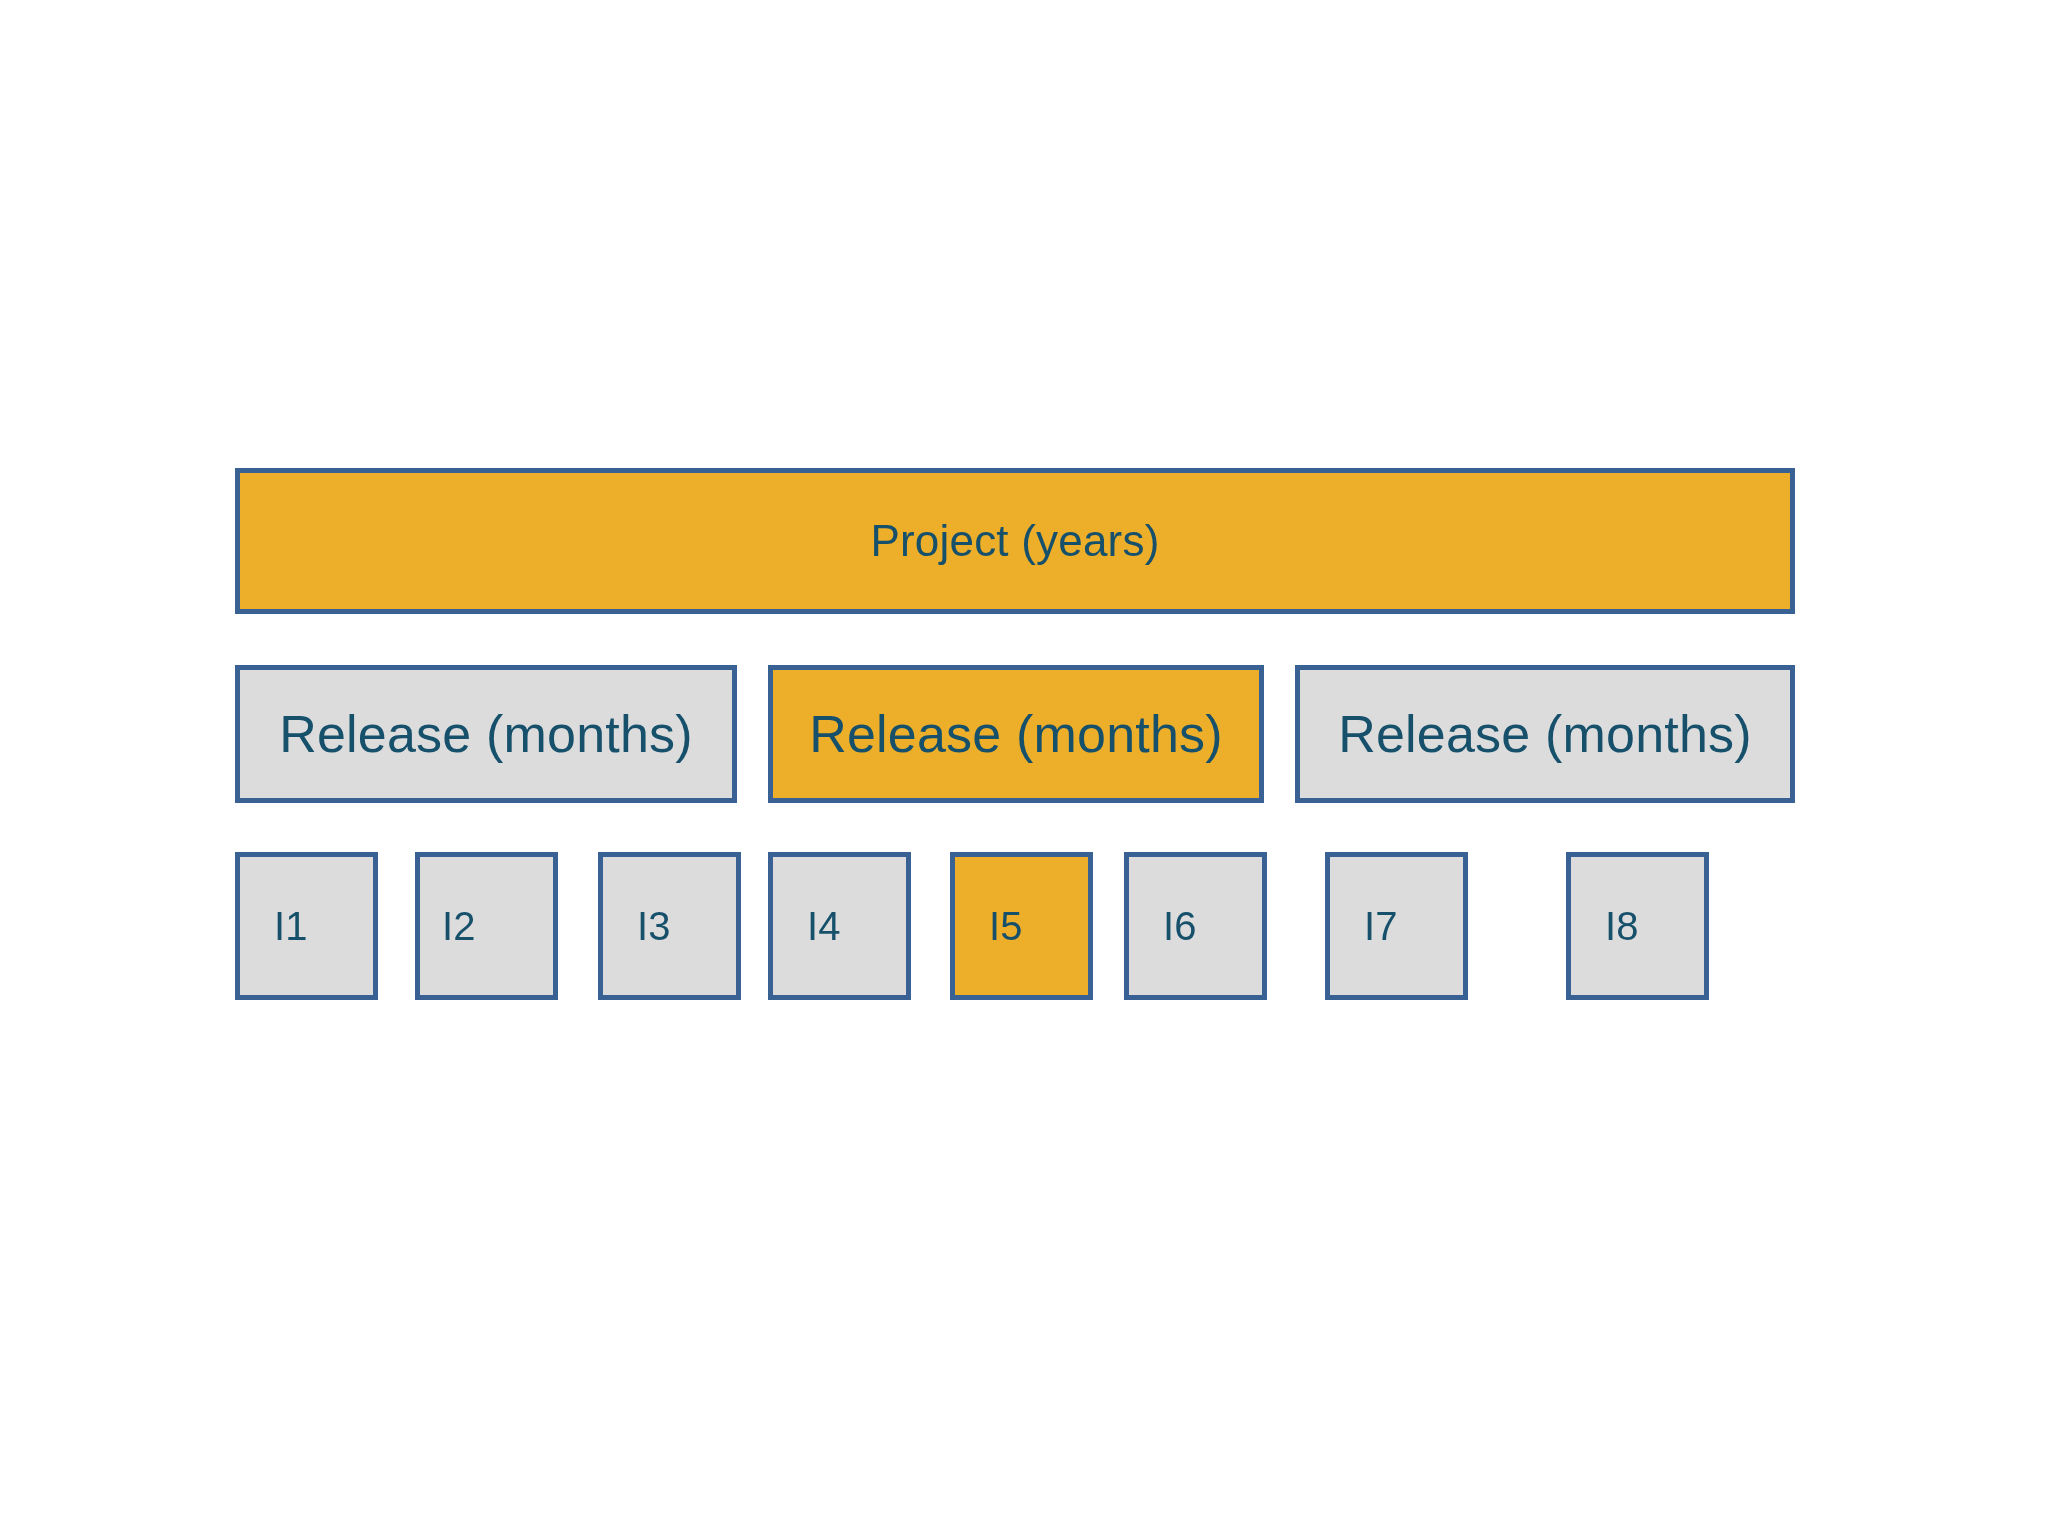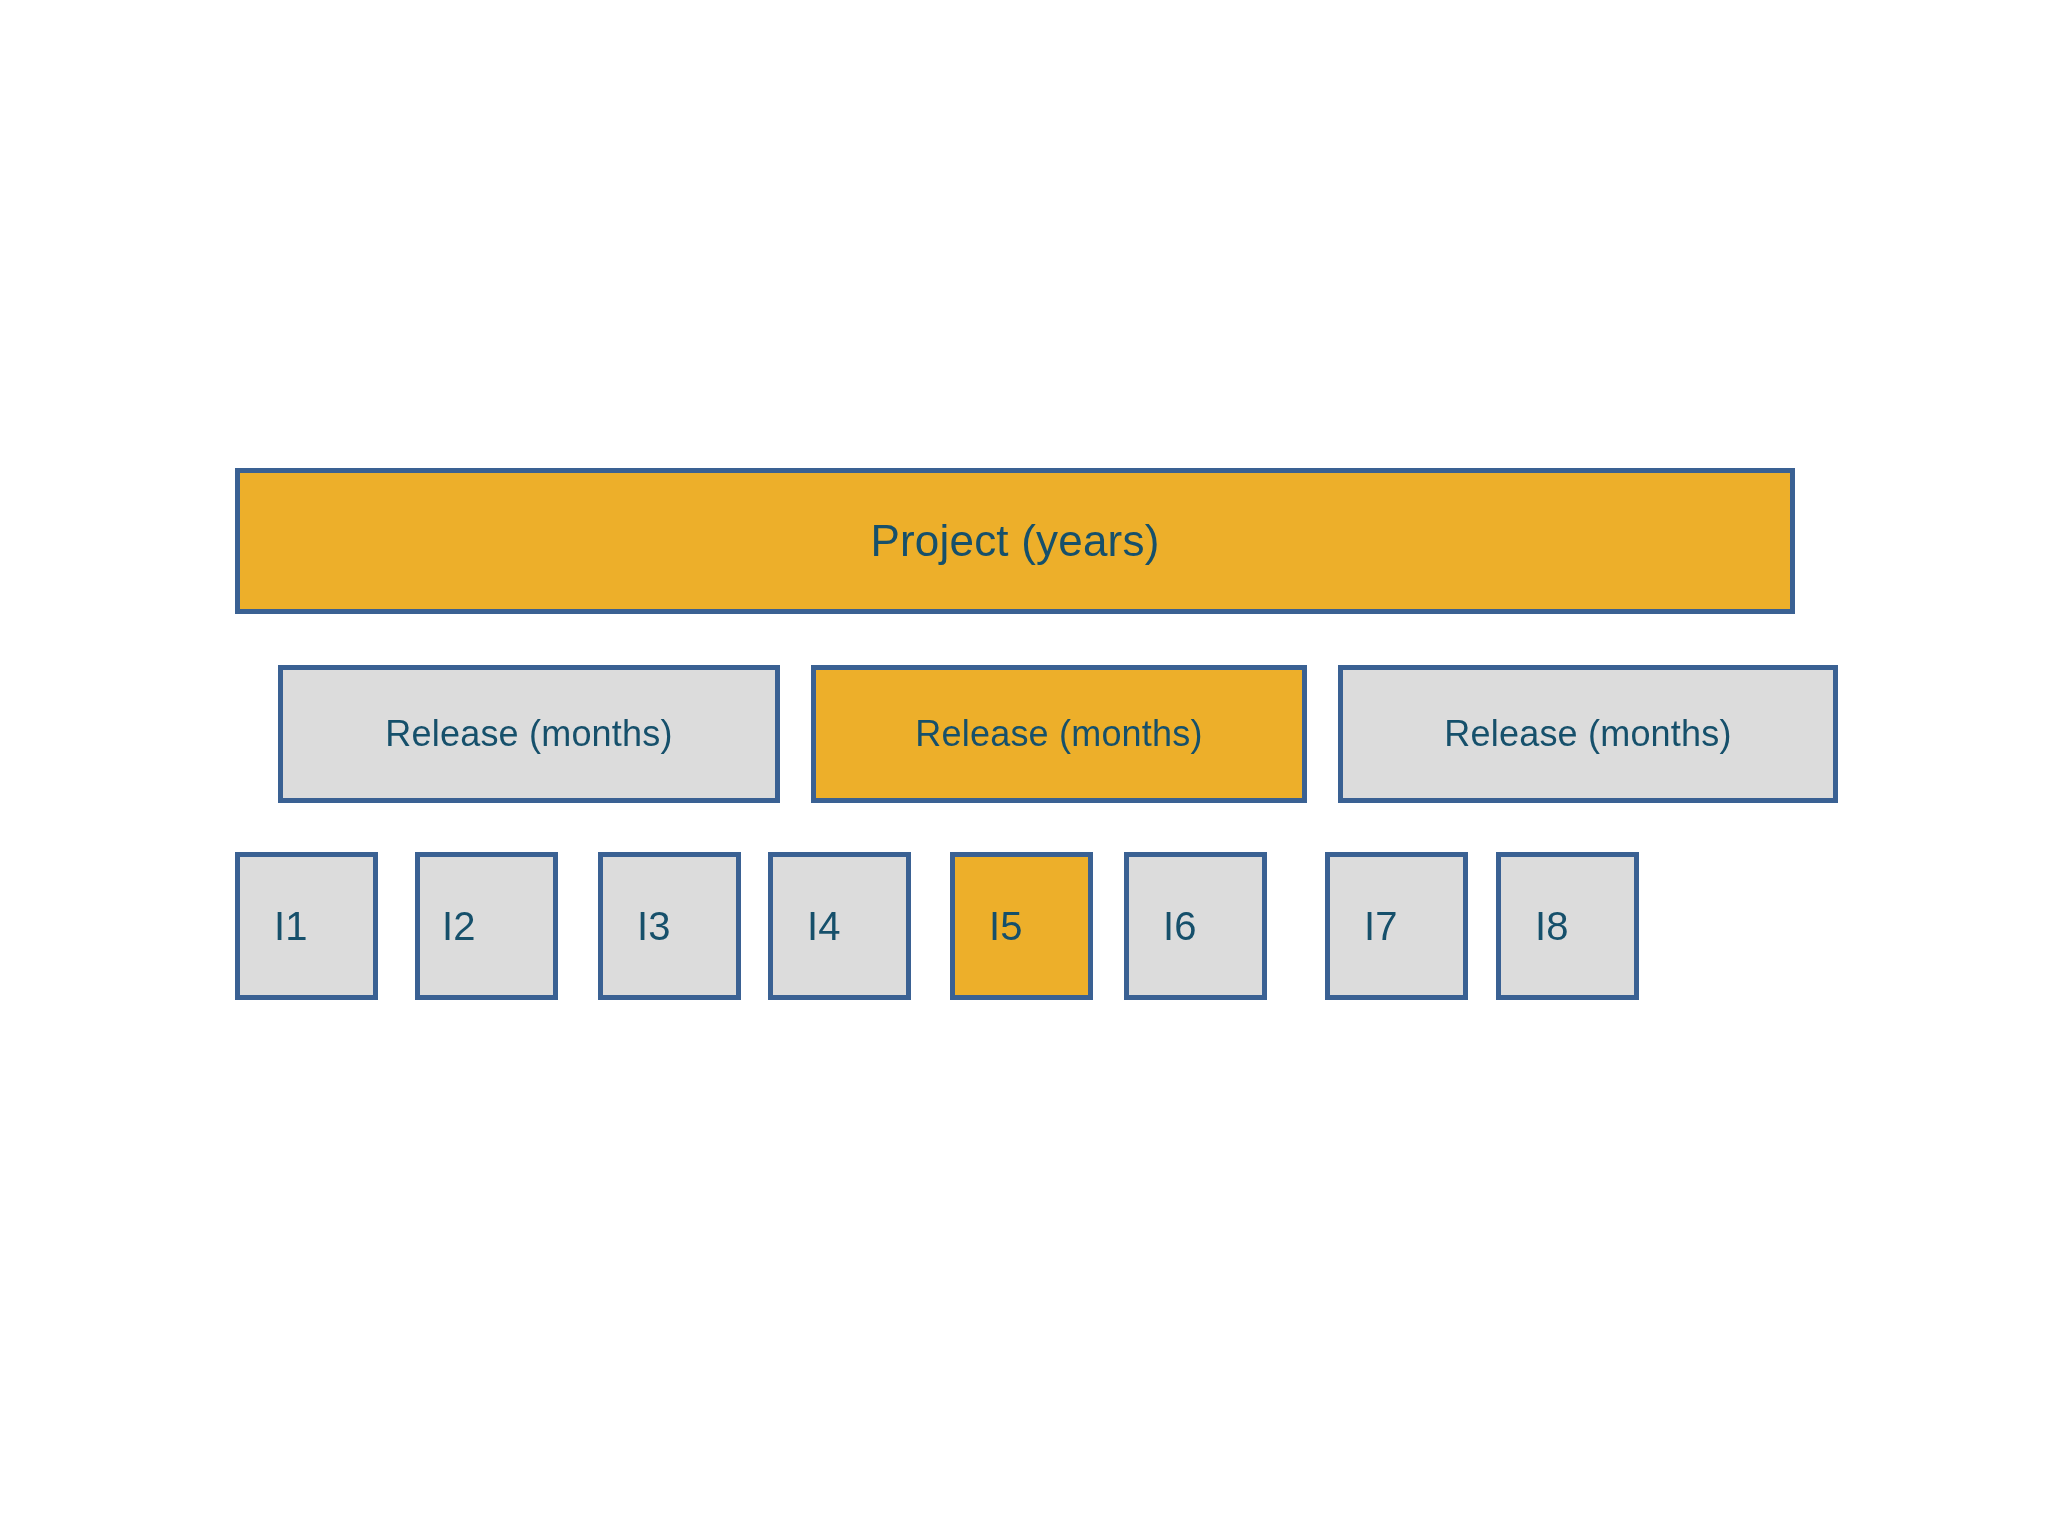--- a/index.html
+++ b/index.html
@@ -43,22 +43,21 @@
     height: 146px;
     justify-content: center;
     font-size: 44px;
   }
 
   
   .release-box {
     top: 665px;
     height: 138px;
     justify-content: center;
-    font-size: 36px;
-    margin-left: 43px;
+    font-size: 52px;
   }
   .release-0 { left: 235px;  width: 502px; }
   .release-1 { left: 768px;  width: 496px; }
   .release-2 { left: 1295px; width: 500px; }
 
   
   .iteration-box {
     top: 852px;
     height: 148px;
     width: 143px;
@@ -66,21 +65,21 @@
     padding-left: 34px;
     font-size: 40px;
   }
   .it-0 { left: 235px;  }
   .it-1 { left: 415px; padding-left: 22px;  }
   .it-2 { left: 598px;  }
   .it-3 { left: 768px;  }
   .it-4 { left: 950px;  }
   .it-5 { left: 1124px; }
   .it-6 { left: 1325px; }
-  .it-7 { left: 1496px; text-align: center; }
+  .it-7 { left: 1566px; text-align: center; }
   .it-8 { left: 1652px; }
 </style>
 </head>
 <body>
 
 <div id="canvas">
 
   <div id="project-bar" class="box fill-orange">
     <span>Project (years)</span>
   </div>

